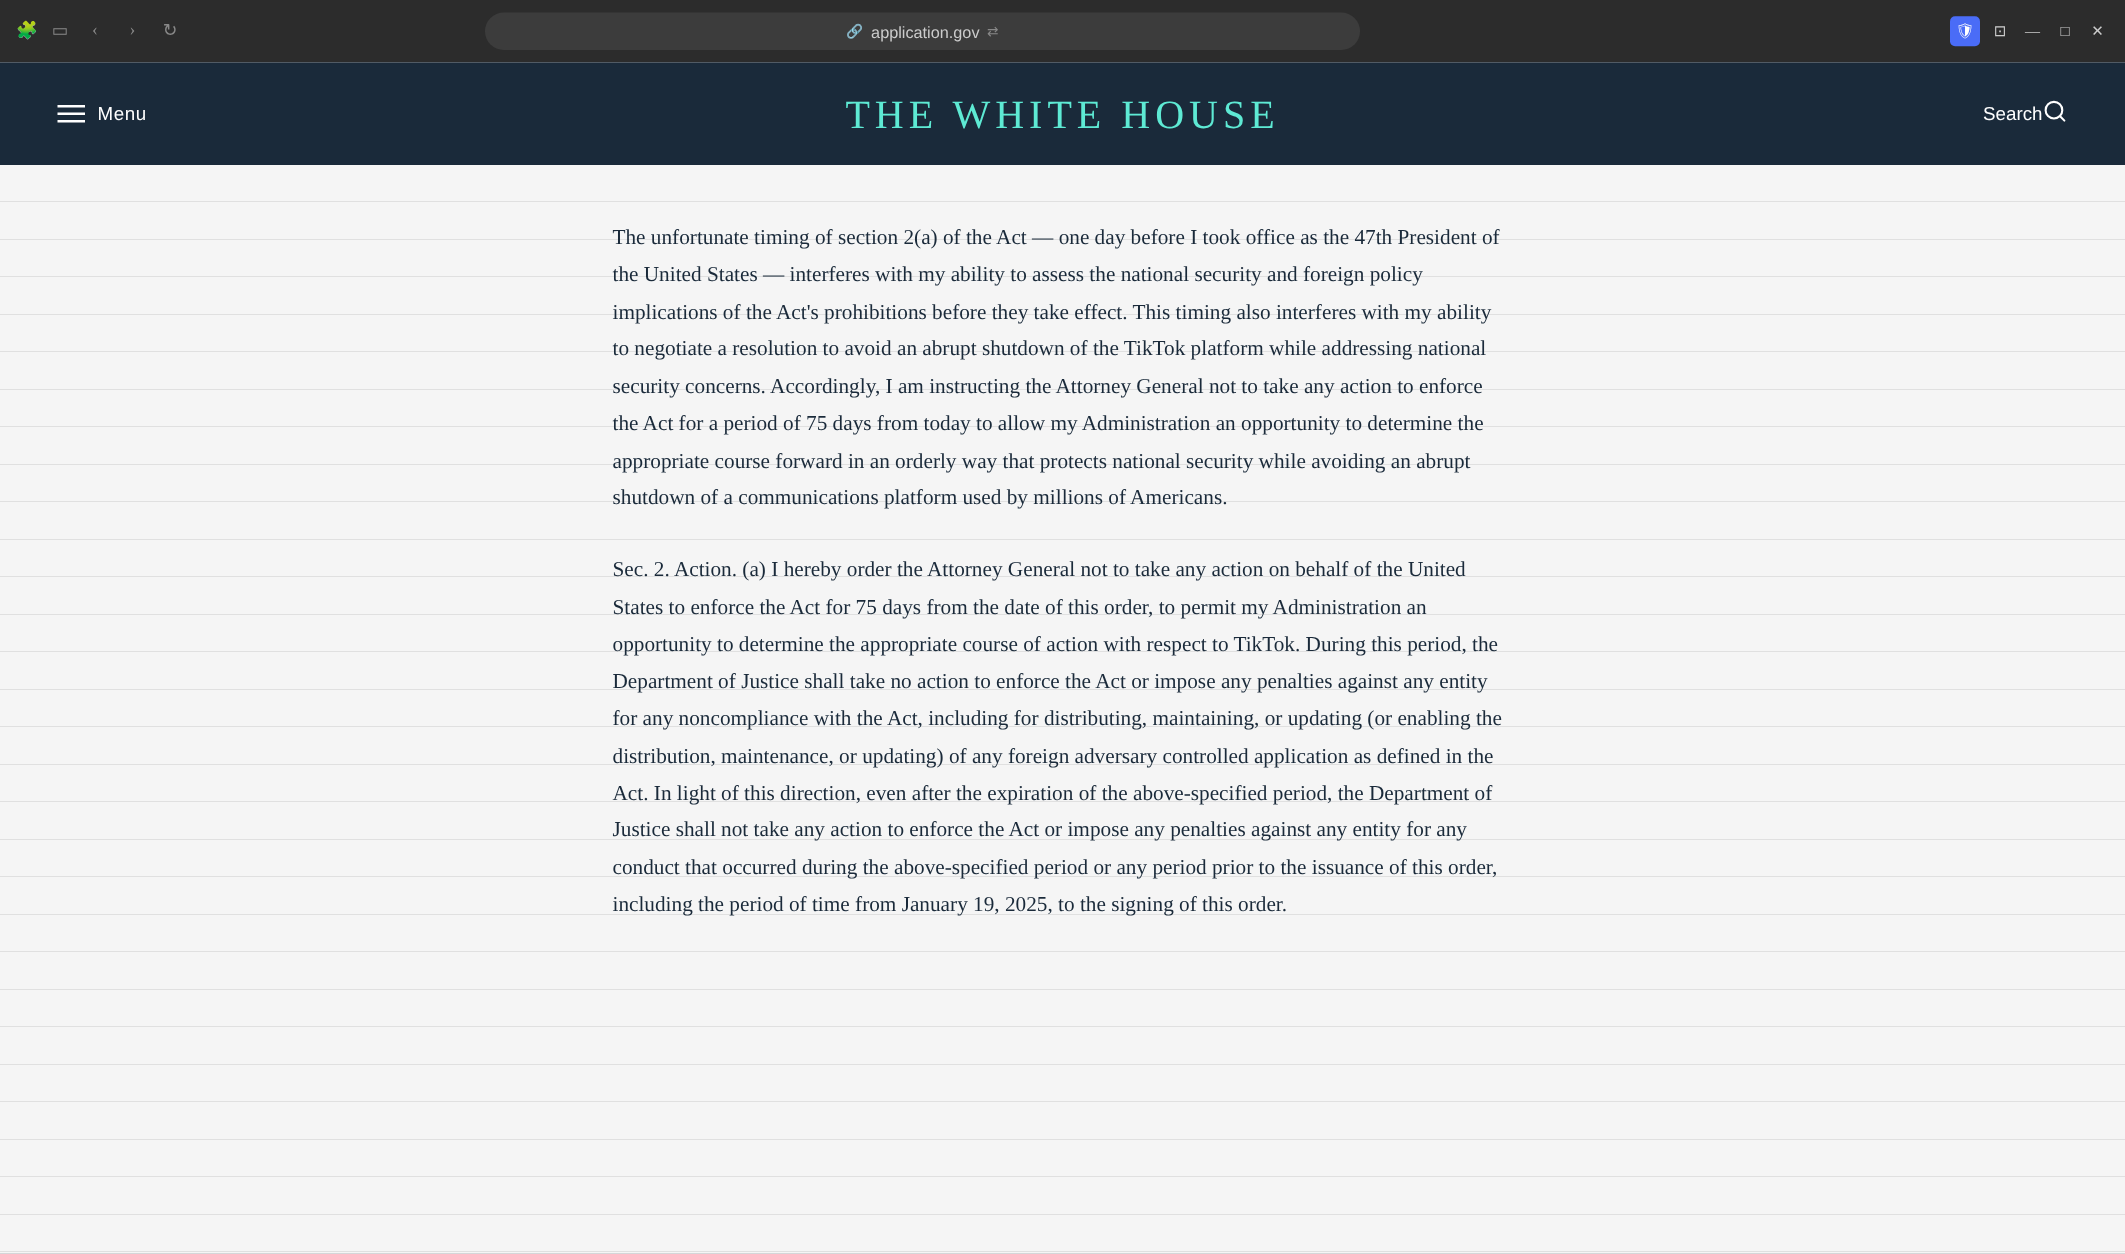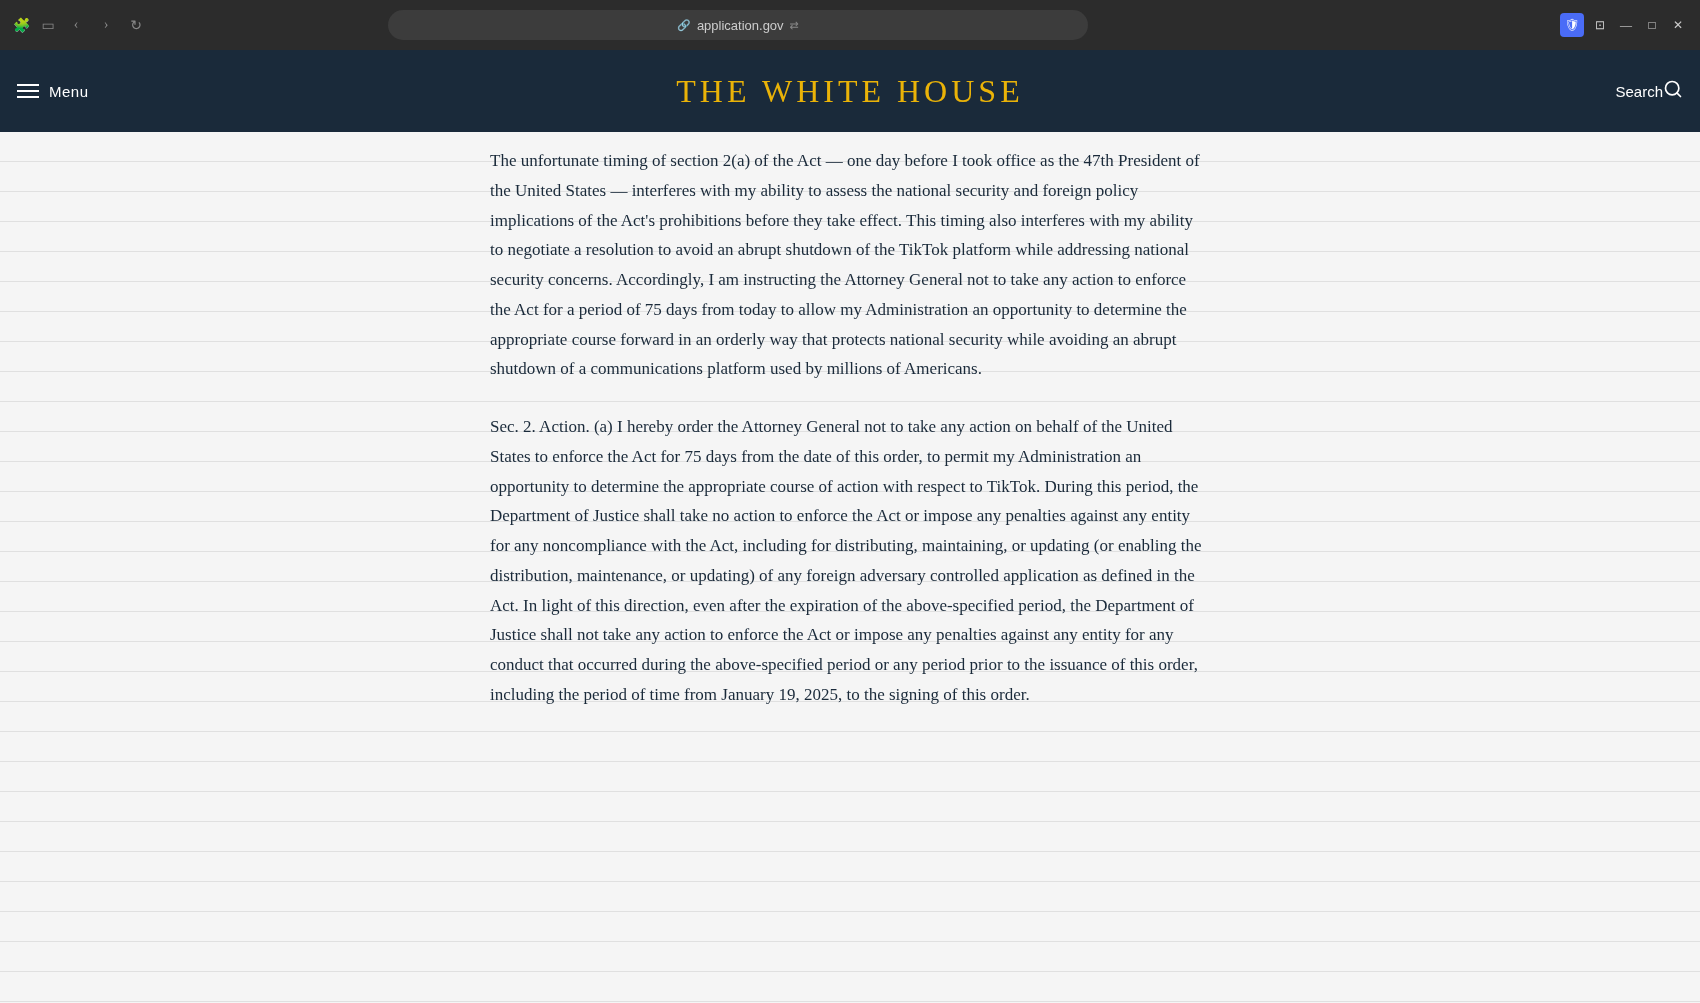--- a/index.html
+++ b/index.html
@@ -118,21 +118,21 @@
     }
 
     
     .site-header {
       width: 100%;
       height: 82px;
       background: #1a2a3a;
       display: flex;
       align-items: center;
       justify-content: space-between;
-      padding: 0 17px;
+      padding: 0 46px;
       flex-shrink: 0;
     }
 
     .menu-btn {
       display: flex;
       align-items: center;
       gap: 10px;
       color: white;
       cursor: pointer;
     }
@@ -154,21 +154,21 @@
       font-family: Arial, sans-serif;
       font-size: 15px;
       color: white;
       letter-spacing: 0.5px;
     }
 
     .site-title {
       font-family: 'Trajan Pro', 'Times New Roman', Georgia, serif;
       font-size: 32px;
       font-weight: 400;
-      color: #eab308;
+      color: #5eead4;
       letter-spacing: 4px;
       text-align: center;
       position: absolute;
       left: 50%;
       transform: translateX(-50%);
     }
 
     .search-btn {
       display: flex;
       align-items: center;
@@ -186,21 +186,21 @@
     .search-icon-svg {
       color: white;
       font-size: 18px;
     }
 
     
     .content-area {
       flex: 1;
       background: #f5f5f5;
       overflow-y: auto;
-      padding: 4px 0;
+      padding: 33px 0;
     }
 
     .content-inner {
       max-width: 780px;
       margin: 0 auto;
       padding: 10px 30px;
     }
 
     .body-text {
       font-family: Georgia, 'Times New Roman', serif;

